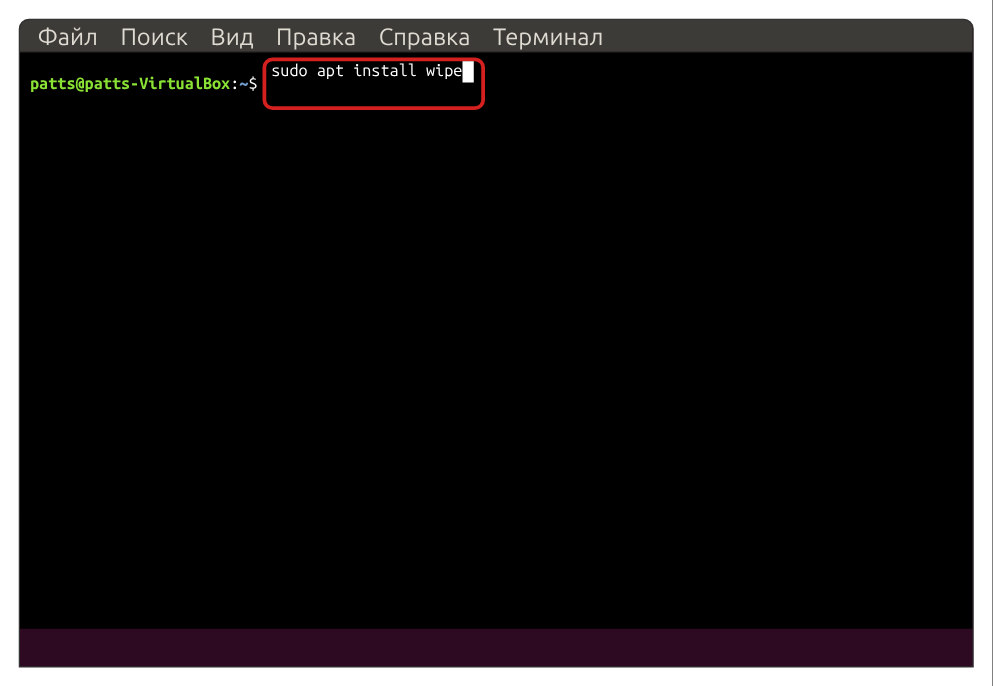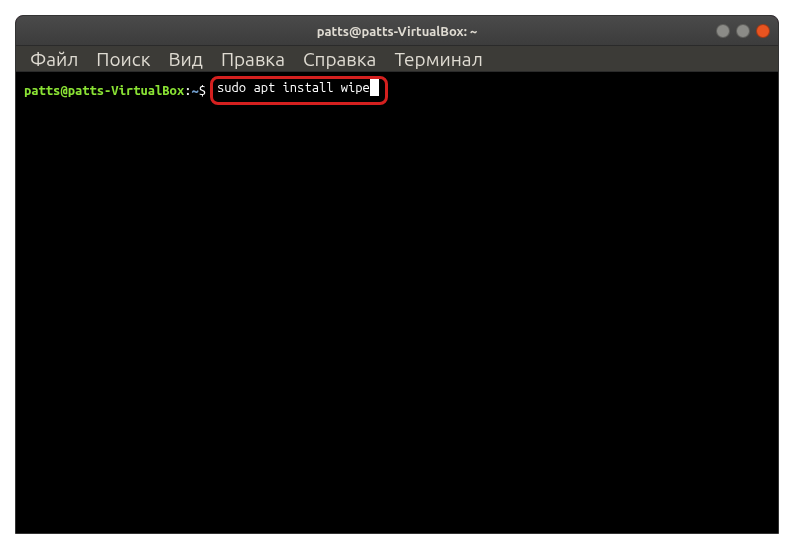--- a/index.html
+++ b/index.html
@@ -98,49 +98,41 @@
       color: #729fcf;
       font-weight: bold;
     }
     .prompt-dollar {
       color: #ffffff;
       margin-right: 6px;
     }
     .highlight-box {
       border: 3px solid #d4201f;
       border-radius: 8px;
-      padding: 0px 6px 6px 4px;
+      padding: 0px 6px 19px 4px;
       display: inline-flex;
       align-items: center;
       margin-left: -2px;
     }
     .command-text {
       color: #ffffff;
     }
     .cursor {
       display: inline-block;
       width: 9px;
       height: 17px;
       background: #ffffff;
       vertical-align: middle;
       margin-left: 0px;
     }
   </style>
 </head>
 <body>
 
 <div class="window">
-  <div class="titlebar">
-    <span class="titlebar-title">patts@patts-VirtualBox: ~</span>
-    <div class="window-controls">
-      <div class="window-btn btn-minimize"></div>
-      <div class="window-btn btn-maximize"></div>
-      <div class="window-btn btn-close"></div>
-    </div>
-  </div>
   <div class="menubar">
     <span class="menu-item">Файл</span>
     <span class="menu-item">Поиск</span>
     <span class="menu-item">Вид</span>
     <span class="menu-item">Правка</span>
     <span class="menu-item">Справка</span>
     <span class="menu-item">Терминал</span>
   </div>
   <div class="terminal-area">
     <div class="prompt-line">

